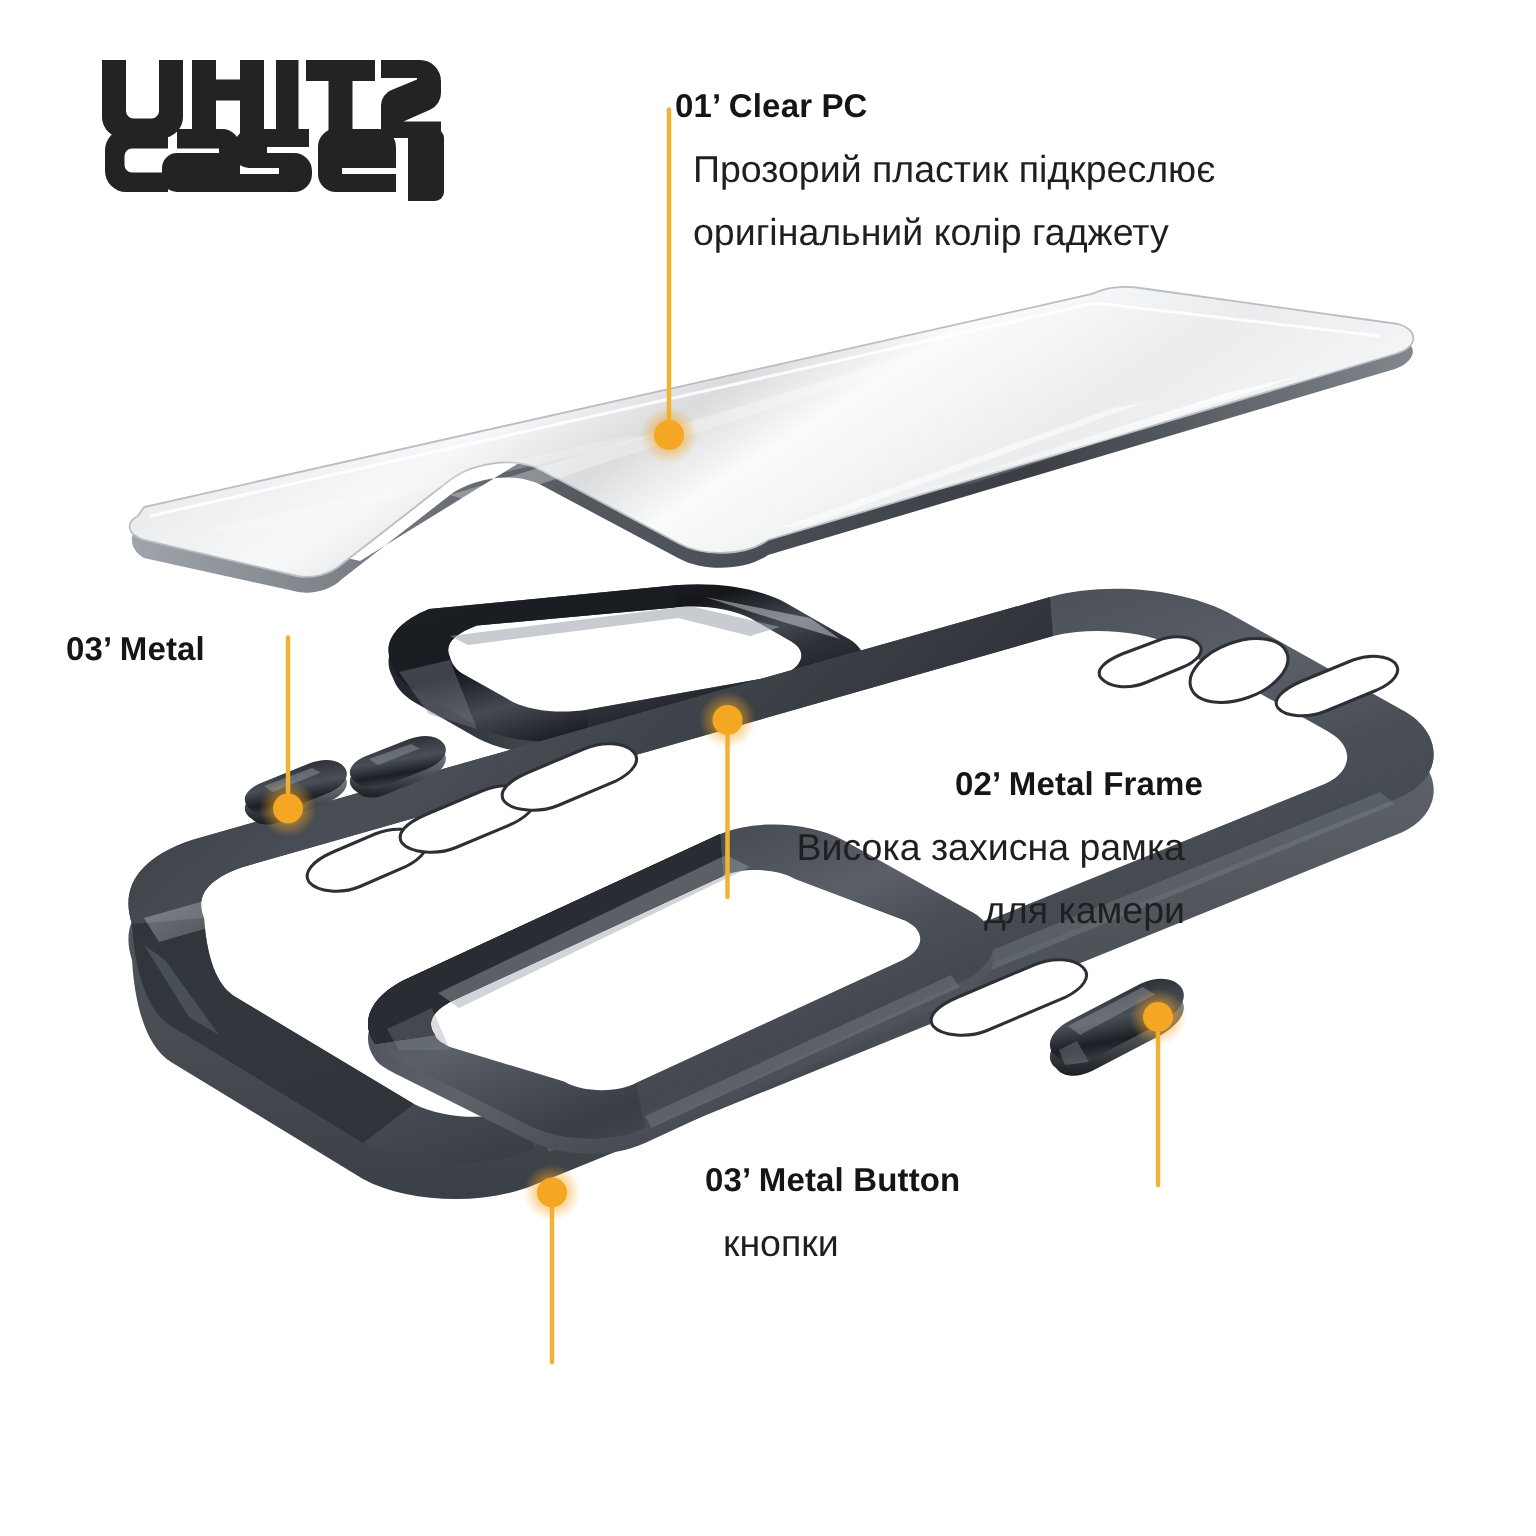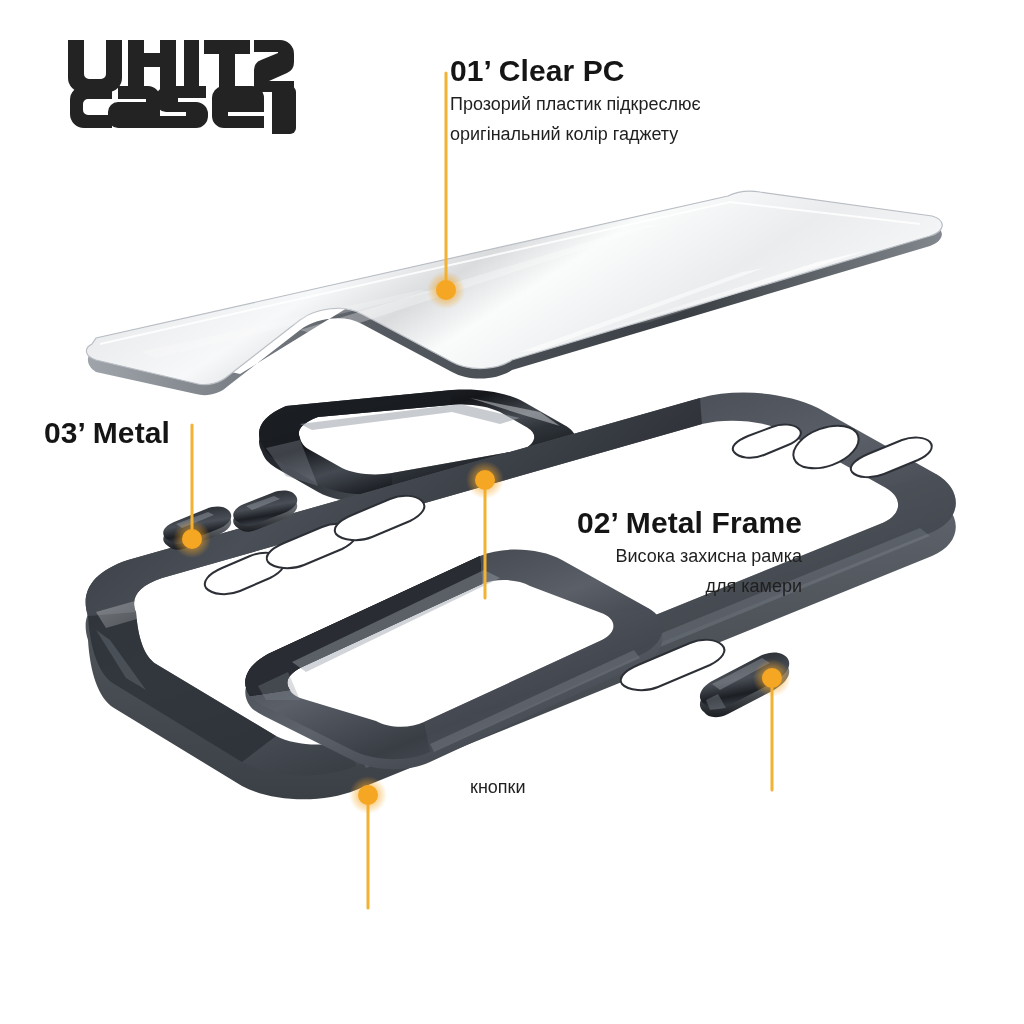--- a/index.html
+++ b/index.html
@@ -20,32 +20,32 @@
   #logo svg{display:block;}
 
   
   #art{position:absolute;left:0;top:0;width:1024px;height:1024px;}
   #art svg{display:block;width:1024px;height:1024px;}
 
   
   .callout{position:absolute;}
   .callout .hd{
     font-weight:bold;
-    font-size:30px;
+    font-size:22px;
     line-height:30px;
     letter-spacing:0.1px;
     color:#151515;
     margin:0 0 3px 0;
     white-space:nowrap;
   }
   .callout .bd{
-    font-size:18px;
+    font-size:25px;
     line-height:30px;
     color:#1f1f1f;
-    margin:0;
+    margin:12px;
     font-weight:400;
   }
   .callout.right-align{text-align:left;}
 
   #cal-01{left:450px;top:56px;width:370px;}
   #cal-02{left:502px;top:508px;width:300px;text-align:right;}
   #cal-03l{left:44px;top:418px;width:140px;}
   #cal-03r{left:470px;top:772px;width:290px;}
   #cal-04{left:378px;top:896px;width:400px;}
 
@@ -424,17 +424,18 @@
     <p class="hd">02’ Metal Frame</p>
     <p class="bd nowrapline">Висока захисна рамка</p>
     <p class="bd nowrapline">для камери</p>
   </div>
 
   <div class="callout right-align" id="cal-03l">
     <p class="hd">03’ Metal</p>
   </div>
 
   <div class="callout right-align" id="cal-03r">
+    <p class="hd">03’ Metal Button</p>
     <p class="bd nowrapline">кнопки</p>
   </div>
 
 
 </div>
 
 </body></html>

